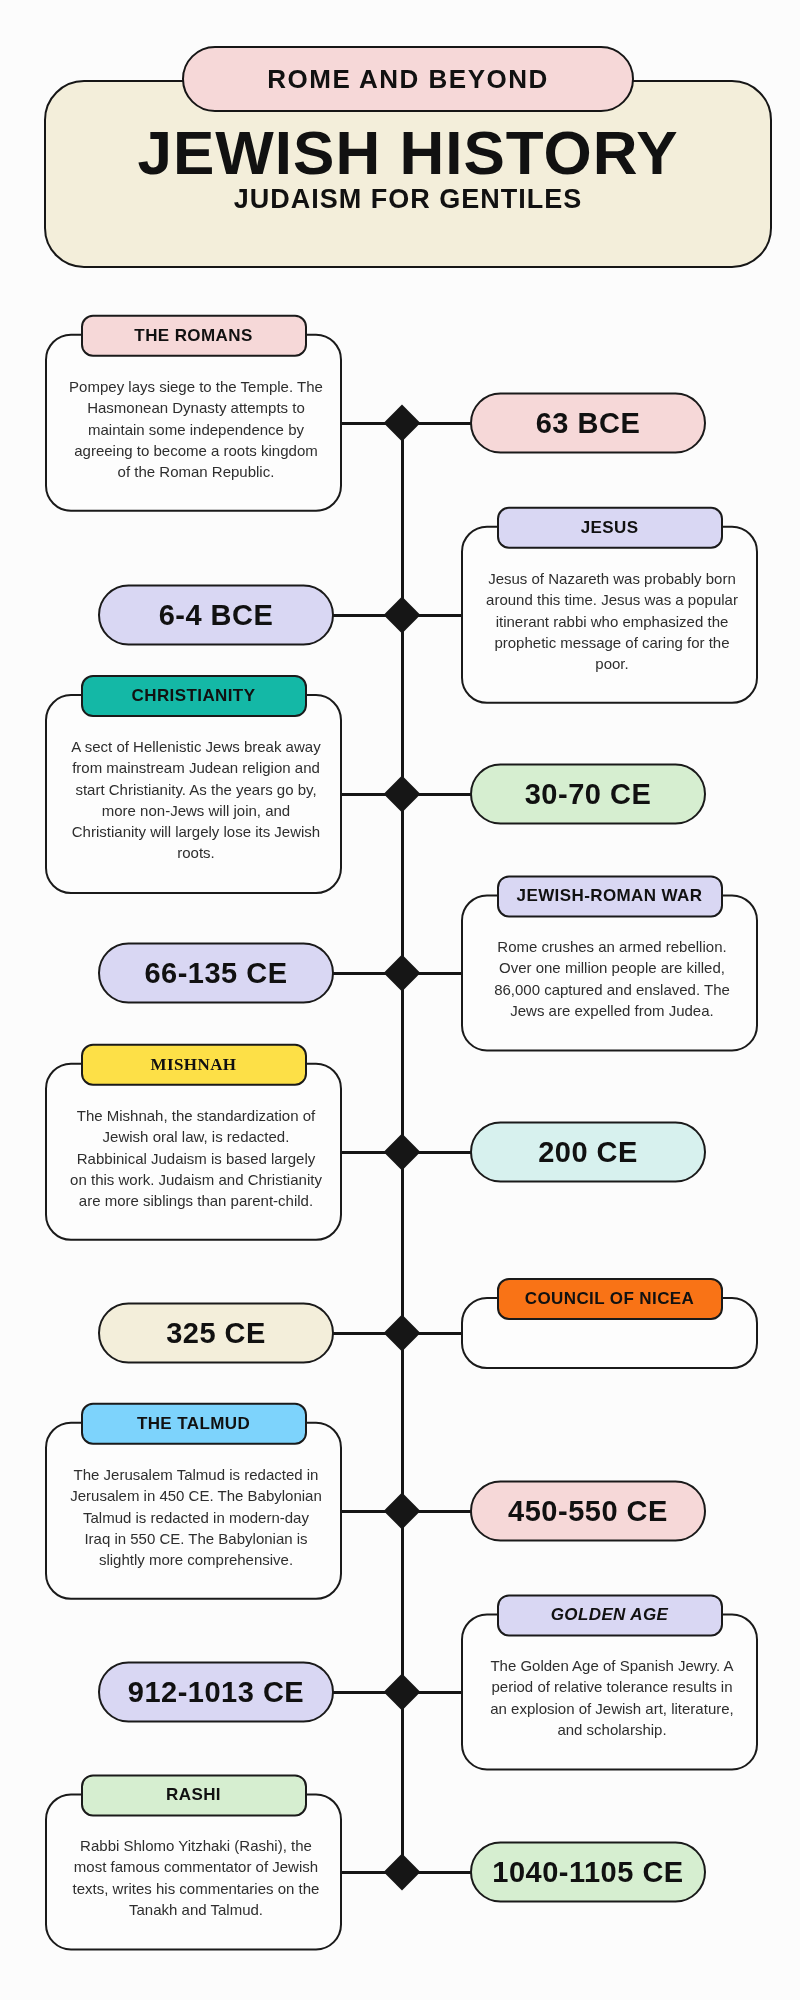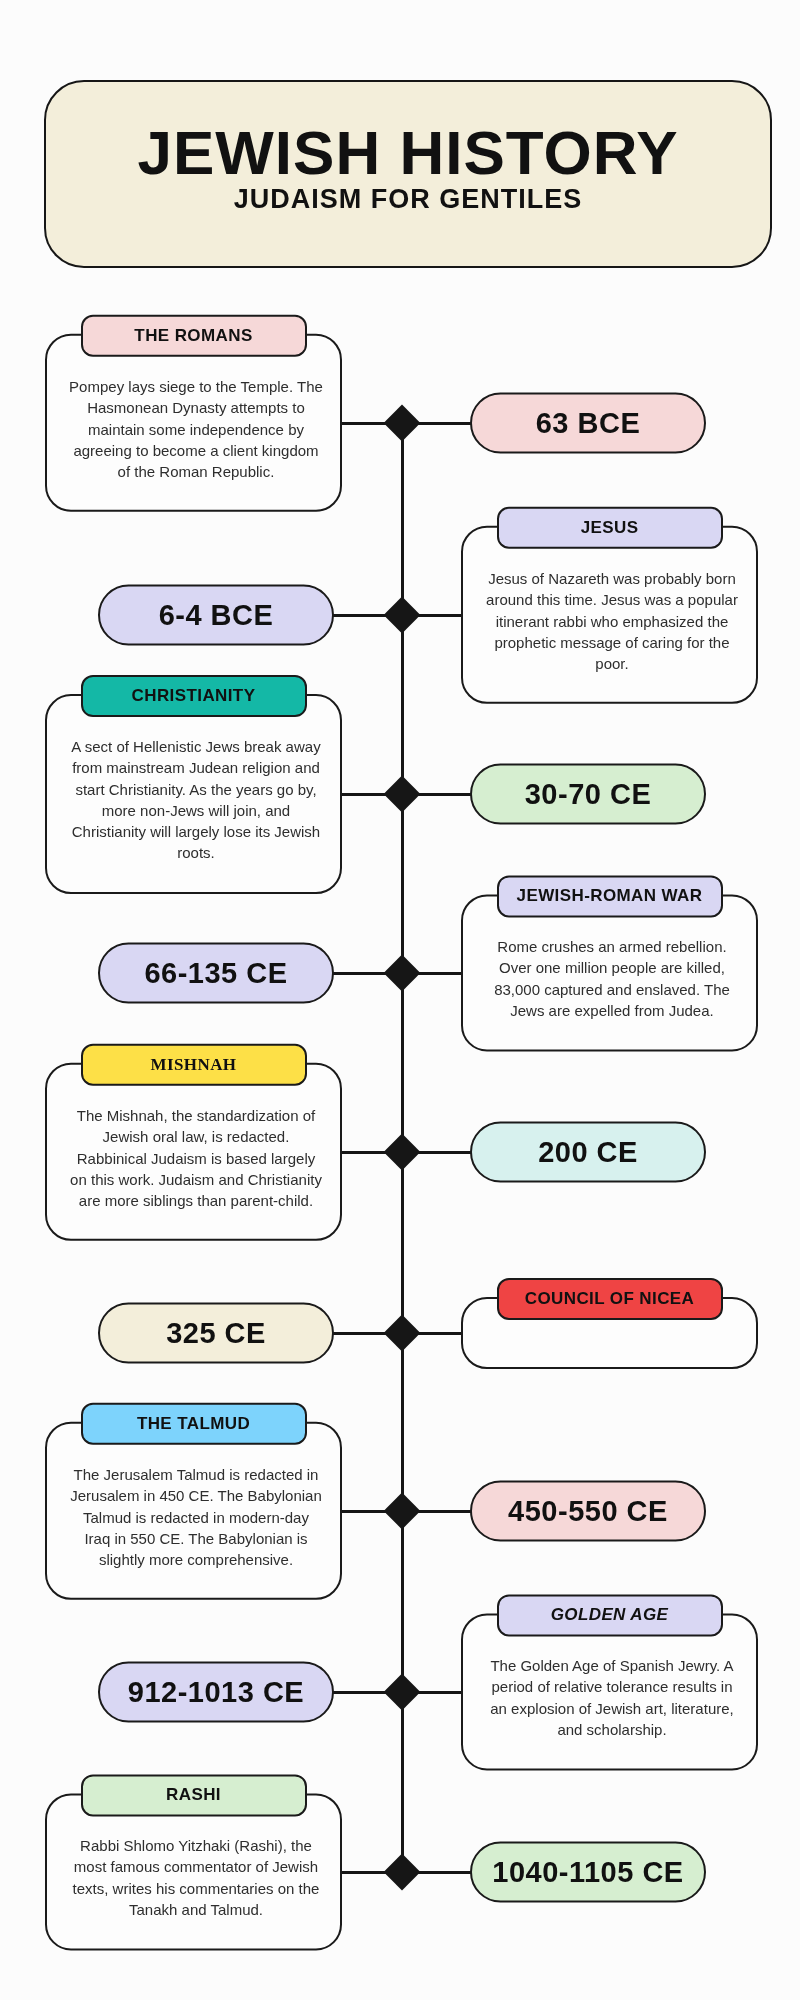--- a/index.html
+++ b/index.html
@@ -121,30 +121,31 @@
 </head>
 <body>
 
 <div id="page">
 
   <div class="header-wrap">
     <div class="header-box" style="background: rgb(243, 238, 218);">
       <div class="page-title">JEWISH HISTORY</div>
       <div class="page-subtitle">JUDAISM FOR GENTILES</div>
     </div>
+    <div class="header-badge" style="background: rgb(246, 216, 216);">ROME AND BEYOND</div>
   </div>
 
   <div class="timeline-line" style="background: rgb(22, 22, 22);"></div>
 
   <div class="entry left" style="top:423px">
     <div class="connector"></div>
     <div class="diamond"></div>
     <div class="card">
       <div class="badge" style="background: rgb(246, 216, 216);">THE ROMANS</div>
-      <p class="desc">Pompey lays siege to the Temple. The Hasmonean Dynasty attempts to maintain some independence by agreeing to become a client kingdom of the Roman Republic.</p>
+      <p class="desc">Pompey lays siege to the Temple. The Hasmonean Dynasty attempts to maintain some independence by agreeing to become a roots kingdom of the Roman Republic.</p>
     </div>
     <div class="pill" style="background: rgb(246, 216, 216);">63 BCE</div>
   </div>
 
   <div class="entry right" style="top:615px">
     <div class="connector"></div>
     <div class="diamond"></div>
     <div class="card">
       <div class="badge" style="background: rgb(217, 215, 243);">JESUS</div>
       <p class="desc">Jesus of Nazareth was probably born around this time. Jesus was a popular itinerant rabbi who emphasized the prophetic message of caring for the poor.</p>
@@ -160,40 +161,40 @@
       <p class="desc">A sect of Hellenistic Jews break away from mainstream Judean religion and start Christianity. As the years go by, more non-Jews will join, and Christianity will largely lose its Jewish roots.</p>
     </div>
     <div class="pill" style="background: rgb(214, 238, 208);">30-70 CE</div>
   </div>
 
   <div class="entry right" style="top:973px">
     <div class="connector"></div>
     <div class="diamond"></div>
     <div class="card">
       <div class="badge" style="background: rgb(217, 215, 243);">JEWISH-ROMAN WAR</div>
-      <p class="desc">Rome crushes an armed rebellion. Over one million people are killed, 83,000 captured and enslaved. The Jews are expelled from Judea.</p>
+      <p class="desc">Rome crushes an armed rebellion. Over one million people are killed, 86,000 captured and enslaved. The Jews are expelled from Judea.</p>
     </div>
     <div class="pill" style="background: rgb(217, 215, 243);">66-135 CE</div>
   </div>
 
   <div class="entry left" style="top:1152px">
     <div class="connector"></div>
     <div class="diamond"></div>
     <div class="card">
       <div class="badge" style="background: #fde047; font-family: Liberation Serif, serif;">MISHNAH</div>
       <p class="desc">The Mishnah, the standardization of Jewish oral law, is redacted. Rabbinical Judaism is based largely on this work. Judaism and Christianity are more siblings than parent-child.</p>
     </div>
     <div class="pill" style="background: rgb(215, 241, 238);">200 CE</div>
   </div>
 
   <div class="entry right" style="top:1333px">
     <div class="connector"></div>
     <div class="diamond"></div>
     <div class="card">
-      <div class="badge" style="background: #ef4444;">COUNCIL OF NICEA</div>
+      <div class="badge" style="background: #f97316;">COUNCIL OF NICEA</div>
     </div>
     <div class="pill" style="background: rgb(243, 238, 218);">325 CE</div>
   </div>
 
   <div class="entry left" style="top:1511px">
     <div class="connector"></div>
     <div class="diamond"></div>
     <div class="card">
       <div class="badge" style="background: #7dd3fc;">THE TALMUD</div>
       <p class="desc">The Jerusalem Talmud is redacted in Jerusalem in 450 CE. The Babylonian Talmud is redacted in modern-day Iraq in 550 CE. The Babylonian is slightly more comprehensive.</p>

